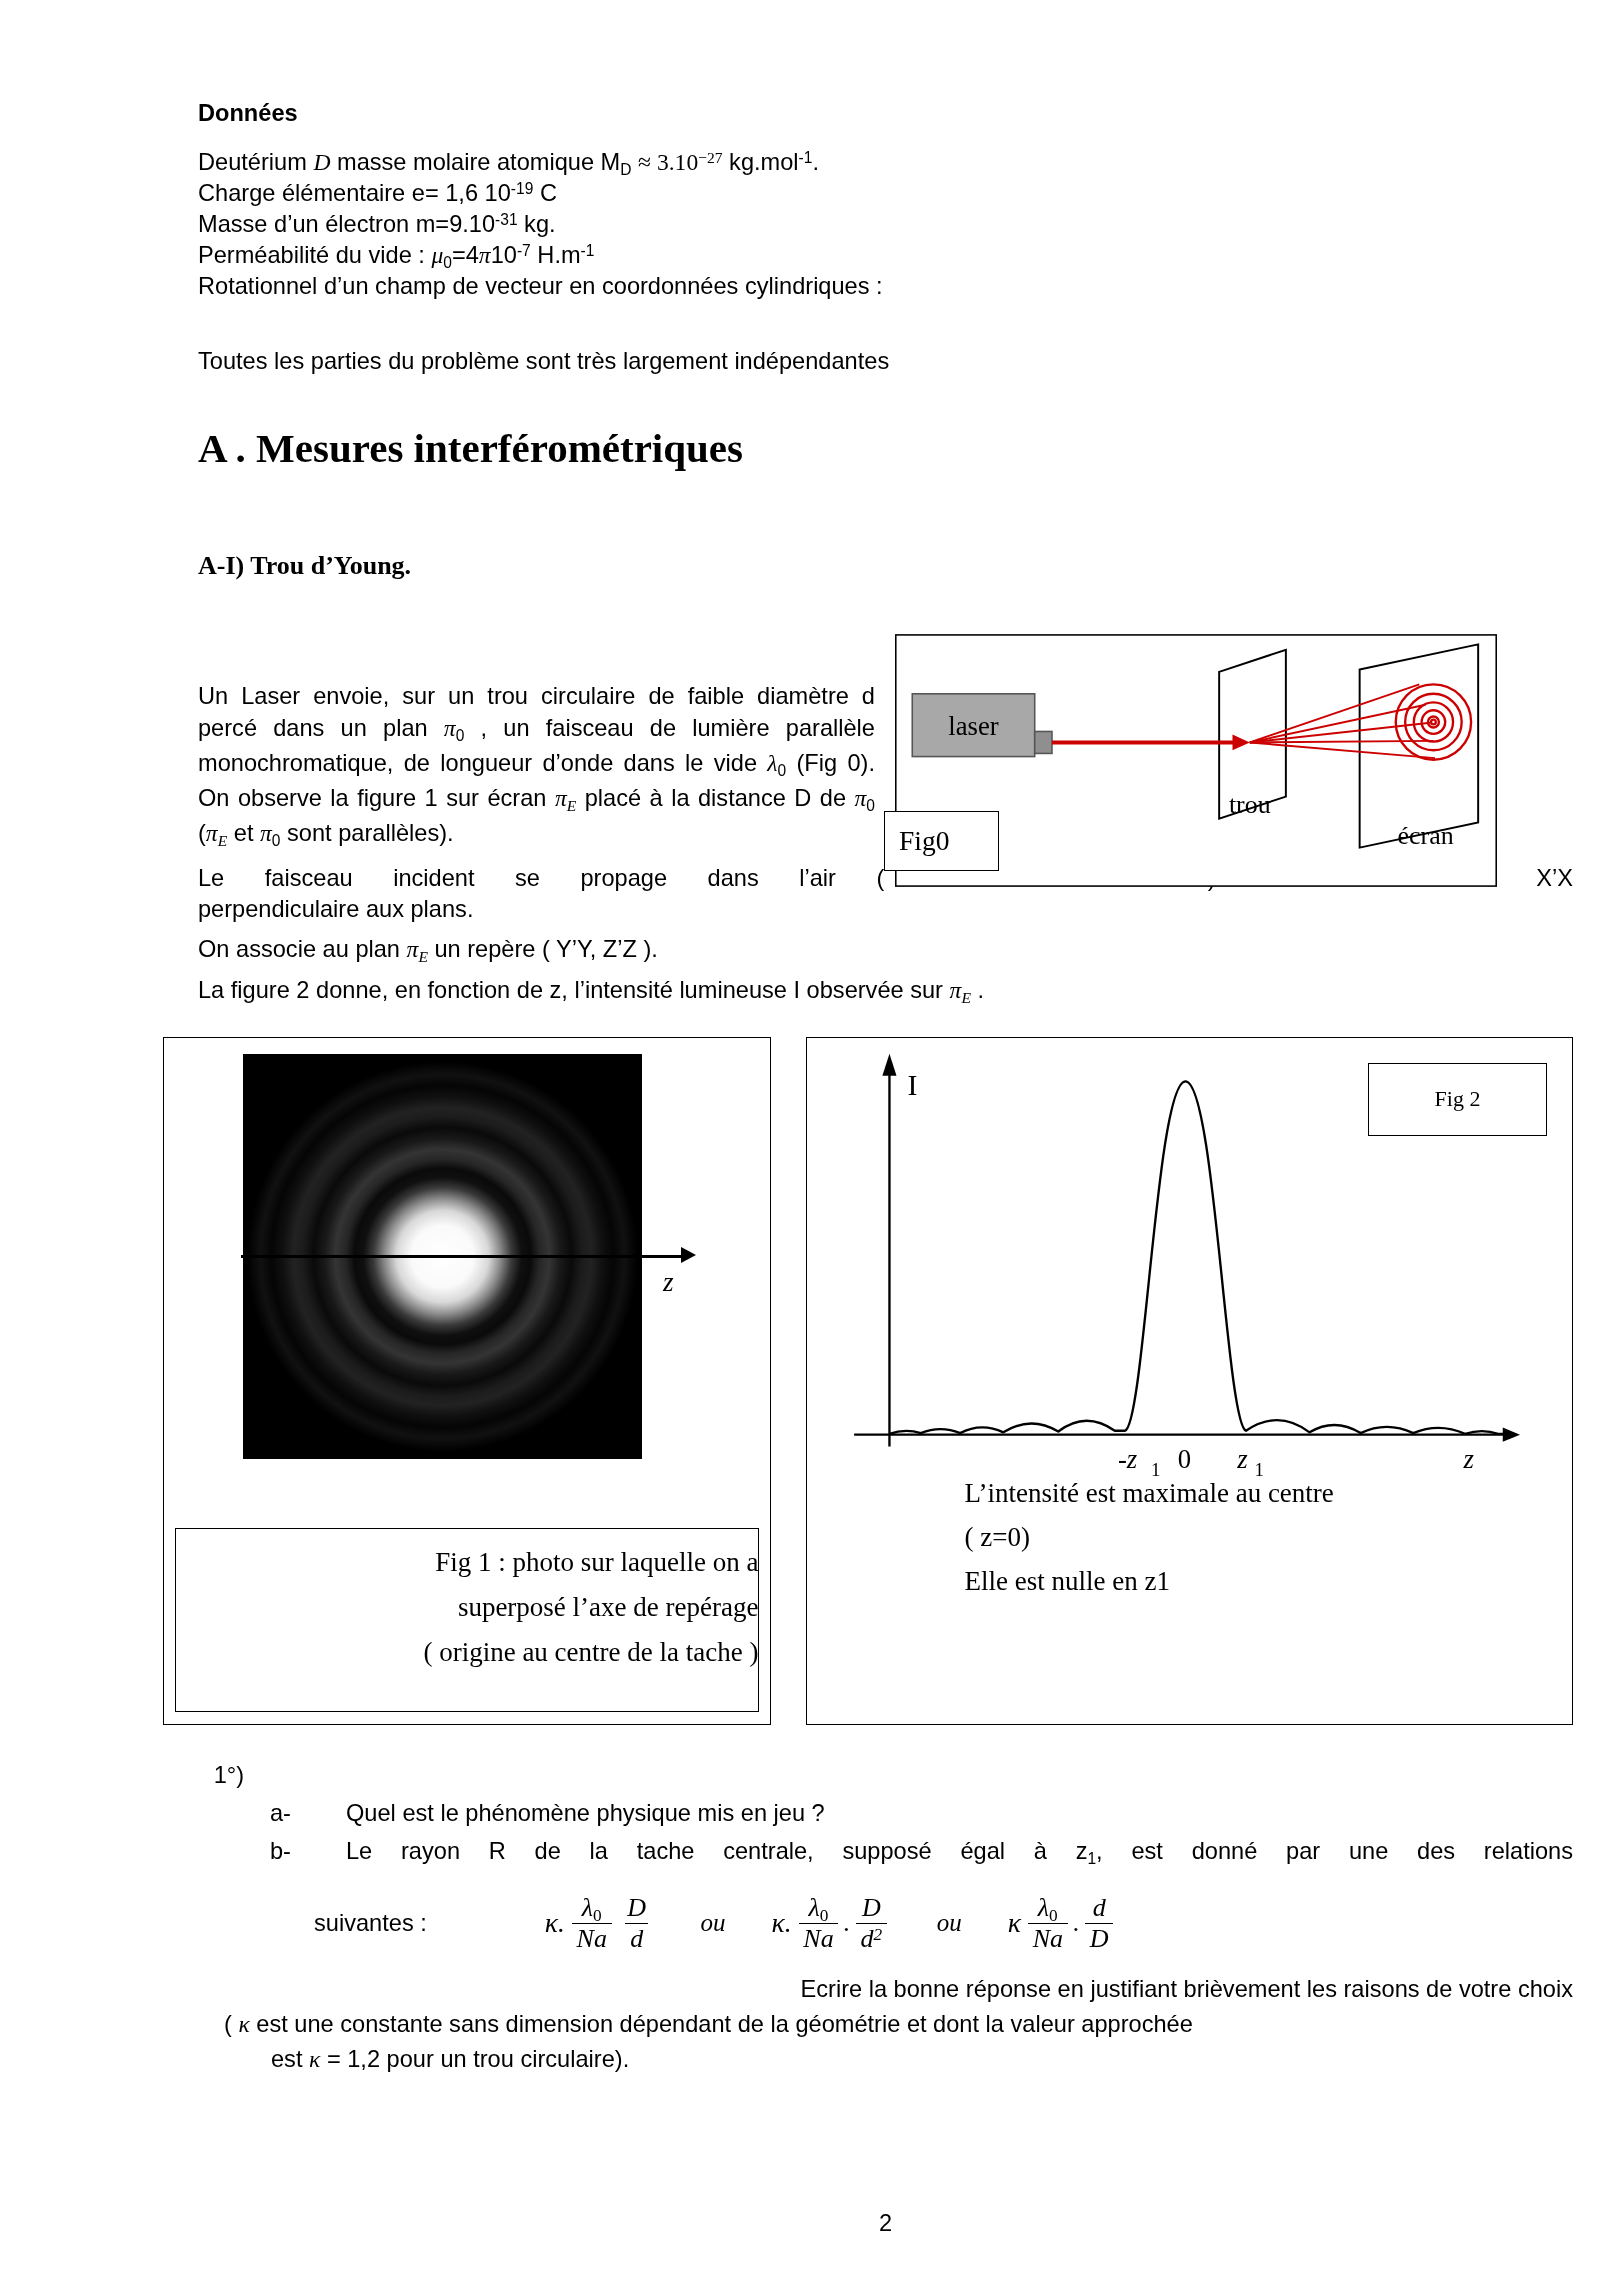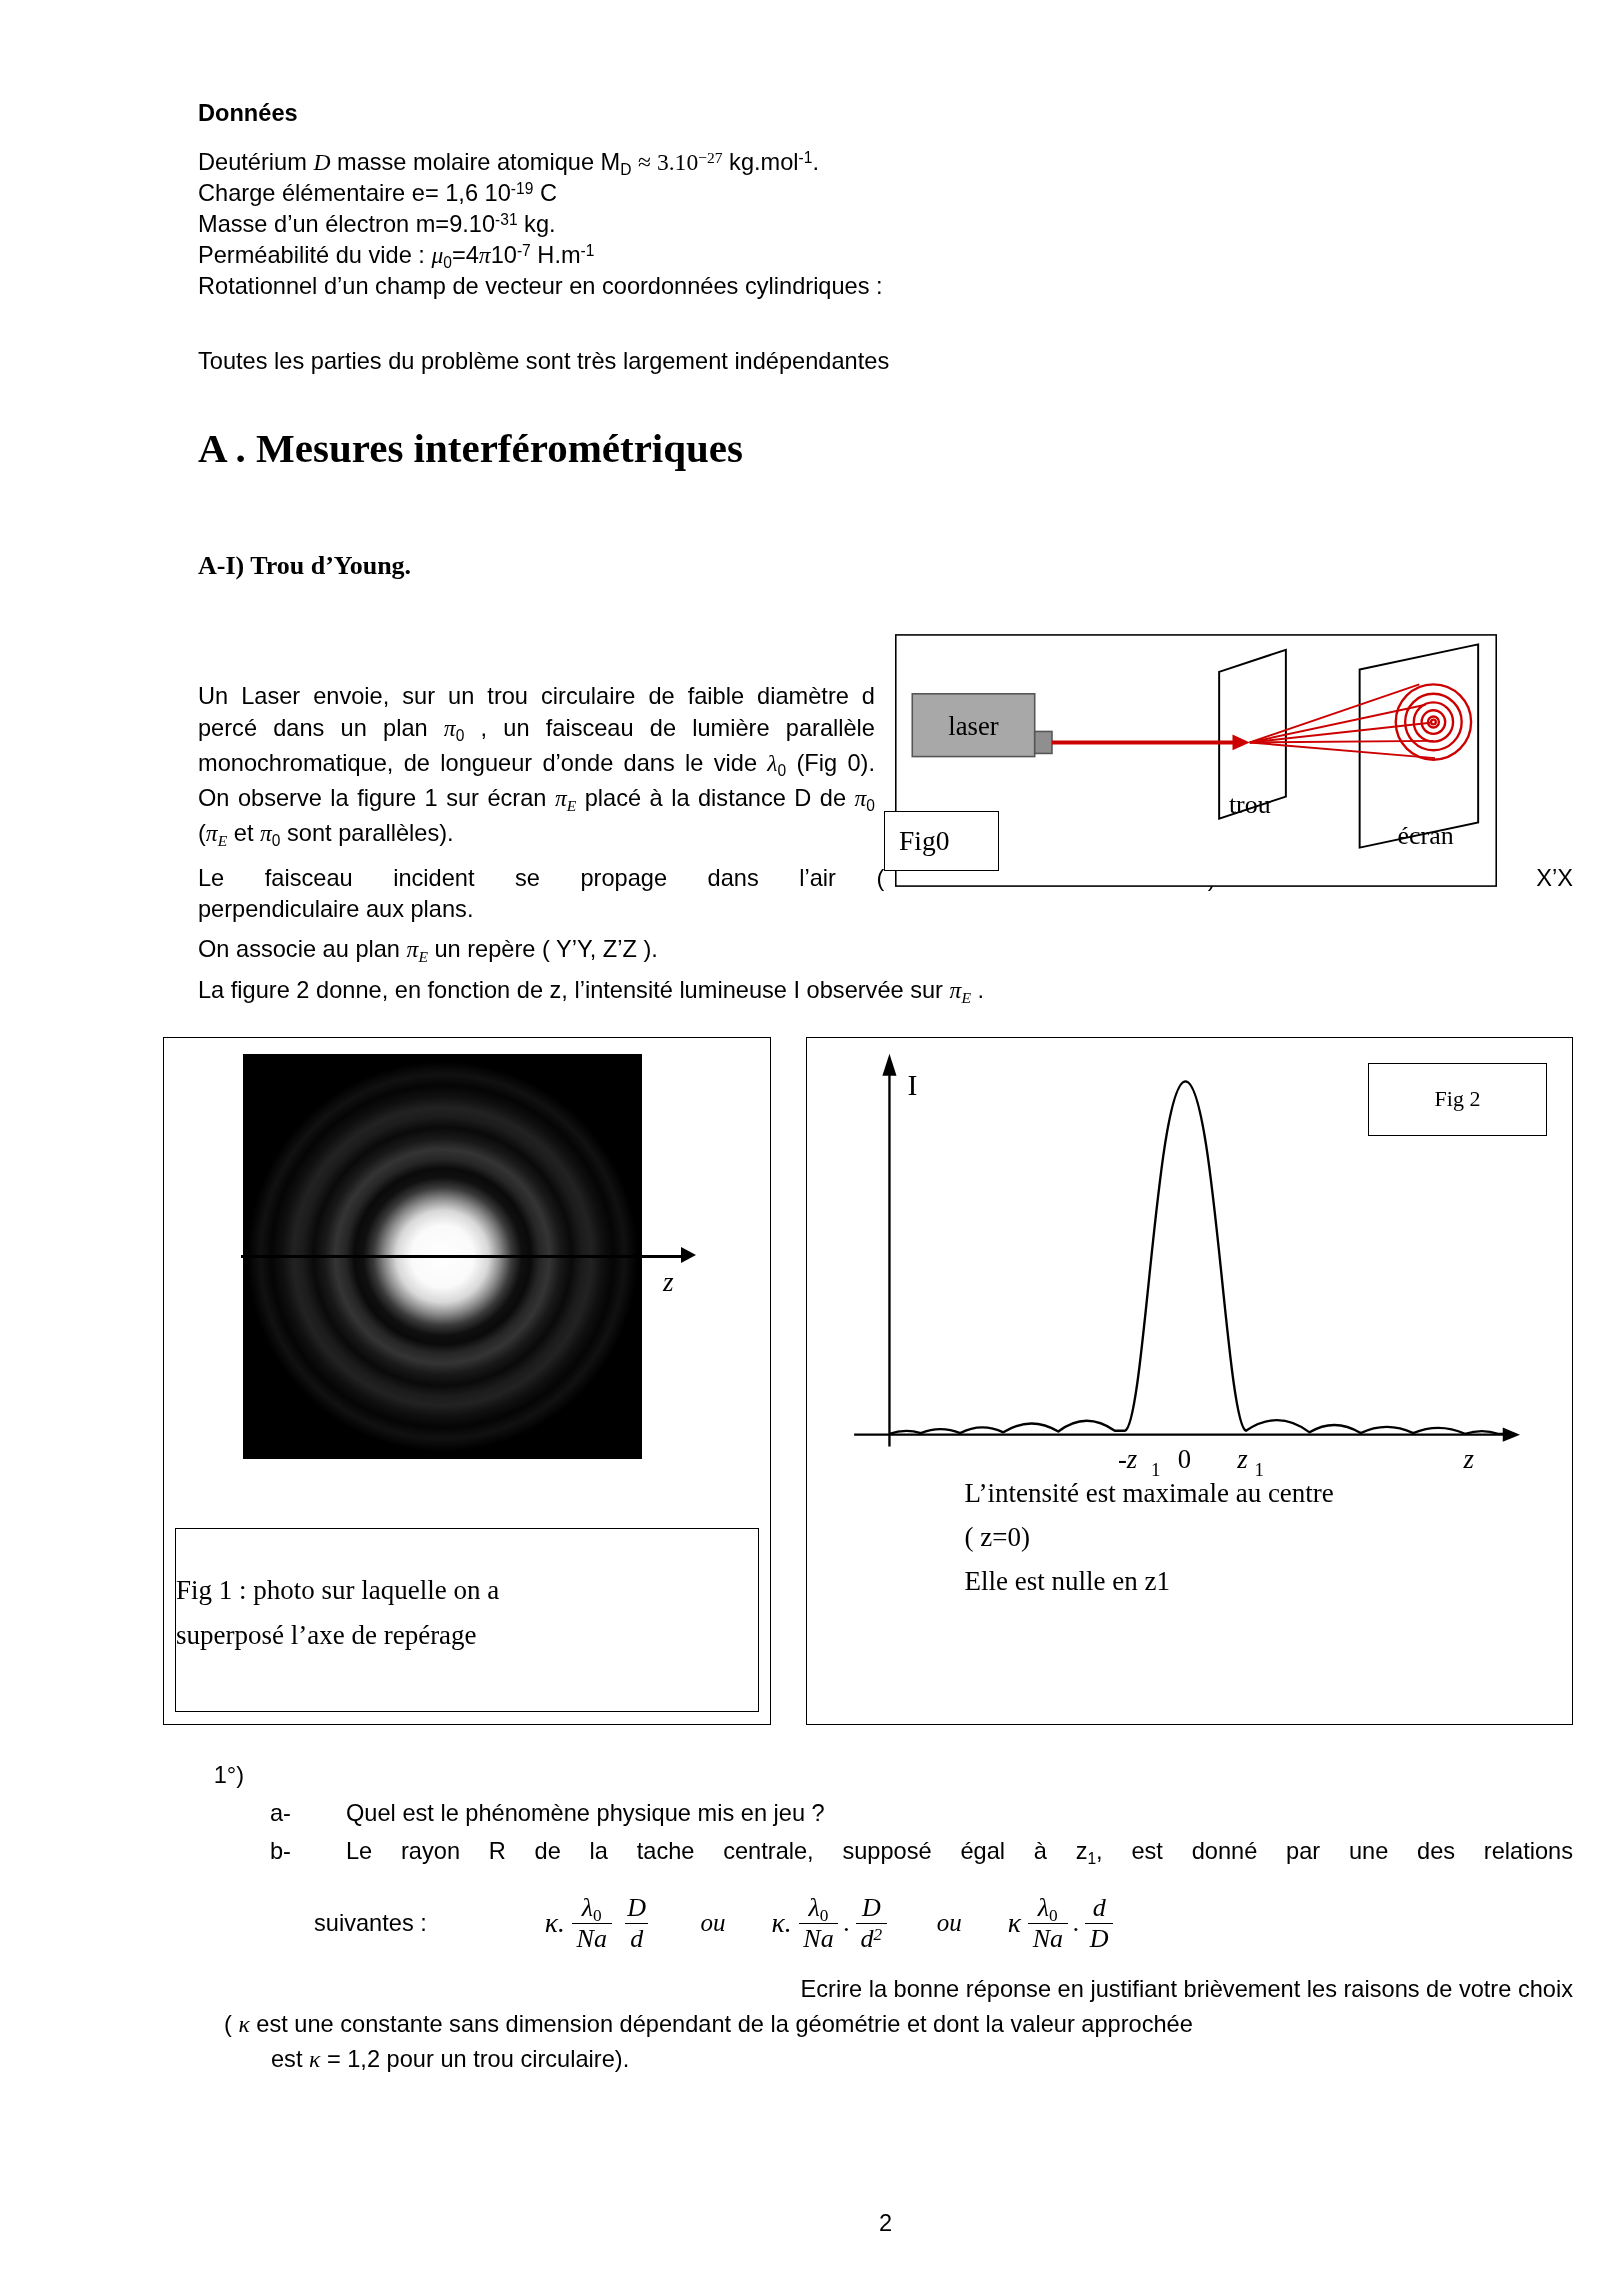--- a/index.html
+++ b/index.html
@@ -43,21 +43,21 @@
       #ffffff 0px,#fafafa 31px,#d8d8d8 46px,#8a8a8a 58px,#3a3a3a 69px,
       #101010 79px,#0a0a0a 88px,#262626 97px,#343434 107px,#191919 118px,
       #0a0a0a 129px,#1c1c1c 140px,#222222 149px,#101010 160px,#050505 171px,
       #111111 182px,#000000 195px);}
   .fig1-axisline{position:absolute;left:77px;top:217px;width:441px;height:2.4px;background:#000;}
   .fig1-arrow{position:absolute;left:517px;top:209px;width:0;height:0;
       border-left:15.7px solid #000;border-top:8.6px solid transparent;border-bottom:8.6px solid transparent;}
   .fig1-zlabel{position:absolute;left:499px;top:229px;font-family:"Liberation Serif",serif;
       font-style:italic;font-size:27px;}
   .fig1-caption{position:absolute;left:11px;right:11px;top:490px;bottom:12.6px;border:1.6px solid #000;
-      text-align:left;font-family:"Liberation Serif",serif;font-size:27px;line-height:45px;padding-top:39px;box-sizing:border-box;}
+      text-align:right;font-family:"Liberation Serif",serif;font-size:27px;line-height:45px;padding-top:11px;box-sizing:border-box;}
 
   .fig2-titlebox{position:absolute;right:25px;top:25px;width:179px;height:73px;border:1.6px solid #000;
       text-align:center;line-height:70px;font-family:"Liberation Serif",serif;font-size:22px;box-sizing:border-box;}
   .fig2-plot{position:absolute;left:0;top:0;}
   .fig2-note{position:absolute;left:157px;top:433px;font-family:"Liberation Serif",serif;
       font-size:27px;line-height:44px;}
   .t-serif{font-family:"Liberation Serif",serif;}
   .t-it{font-family:"Liberation Serif",serif;font-style:italic;}
 
   .question{margin-top:33px;}
@@ -148,20 +148,21 @@
     <div class="figures-row">
 
       <div class="figbox fig1-box">
         <div class="airy"></div>
         <div class="fig1-axisline"></div>
         <div class="fig1-arrow"></div>
         <div class="fig1-zlabel">z</div>
         <div class="fig1-caption">
           <div>Fig 1 : photo sur laquelle on a</div>
           <div>superposé l’axe de repérage</div>
+          <div>( origine au centre de la tache )</div>
         </div>
       </div>
 
       <div class="figbox fig2-box">
         <div class="fig2-titlebox">
           <span>Fig 2</span>
         </div>
         <svg class="fig2-plot" width="768" height="440" viewBox="0 0 978 560" style="font-size:30px">
           <line x1="105" y1="520" x2="105" y2="28" stroke="#000" stroke-width="3"></line>
           <polygon points="105,20 96,48 114,48" fill="#000"></polygon>

